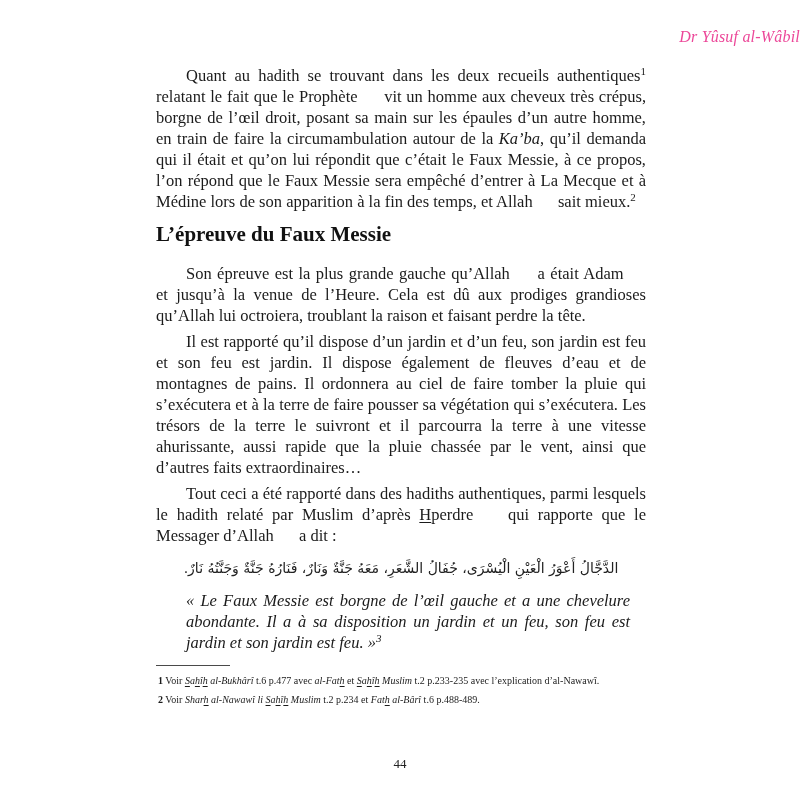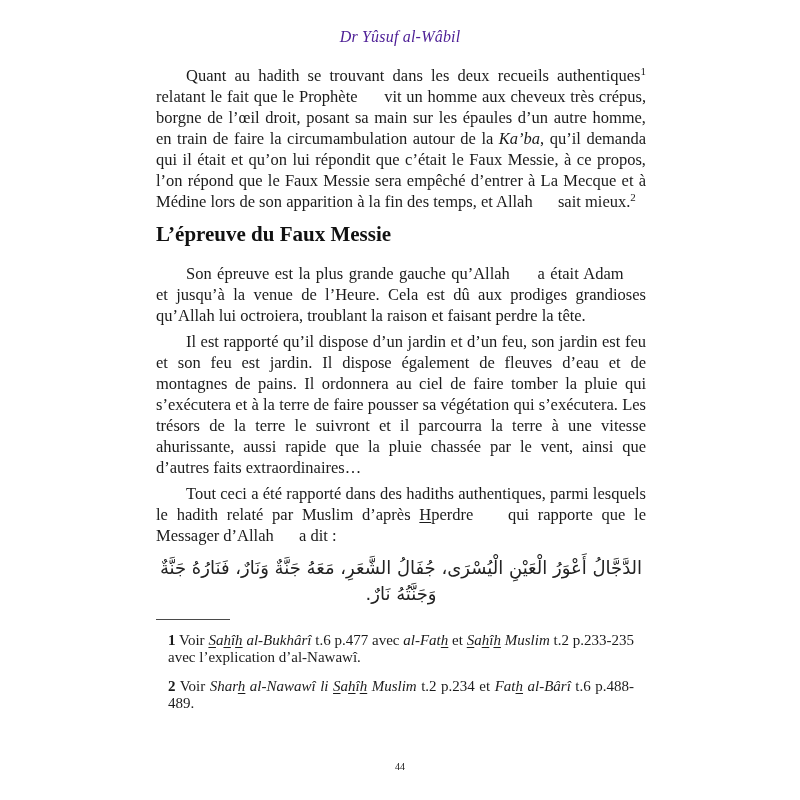--- a/index.html
+++ b/index.html
@@ -14,24 +14,24 @@
     background: #ffffff;
     font-family: "Liberation Serif", serif;
     color: #1b1b1b;
     overflow: hidden;
   }
   .running-header {
     position: absolute;
     top: 28px;
     left: 0;
     width: 800px;
-    text-align: center;
+    text-align: right;
     font-style: italic;
     font-size: 16px;
-    color: #4c1d95;
+    color: #ec4899;
     letter-spacing: 0.2px;
   }
   .content {
     position: absolute;
     left: 156px;
     top: 60px;
     width: 490px;
   }
   .body-para {
     margin: 5px 0;
@@ -45,51 +45,51 @@
     font-size: 21px;
     font-weight: bold;
     color: #111111;
     text-indent: 0;
   }
   .arabic {
     margin: 9px 0;
     direction: rtl;
     text-align: center;
     font-family: "DejaVu Sans", sans-serif;
-    font-size: 18px;
+    font-size: 14px;
     line-height: 26px;
     color: #222222;
   }
   .quote {
     margin: 6px 16px 6px 30px;
     font-size: 16.5px;
     line-height: 21px;
     text-align: justify;
   }
   .footnotes {
     margin-top: 12px;
   }
   .fn-rule {
     width: 74px;
     border-top: 1.5px solid #4a4a4a;
     margin-bottom: 6px;
   }
   .fn {
-    margin: 12px;
-    font-size: 15px;
+    margin: 2px;
+    font-size: 10px;
     line-height: 17px;
     text-align: justify;
   }
   .page-number {
     position: absolute;
     bottom: 28px;
     left: 0;
     width: 800px;
     text-align: center;
-    font-size: 10px;
+    font-size: 13px;
     color: #222222;
   }
   
   .i { font-style: italic; }
   .b { font-weight: bold; }
   .u { text-decoration: underline; text-underline-offset: 1.5px; }
   .sup { vertical-align: super; font-size: 11px; line-height: 0; }
   .quote .sup { font-size: 11px; }
   .hon {
     display: inline-block;
@@ -119,20 +119,21 @@
     <h2 class="section-heading">L’épreuve du Faux Messie</h2>
 
     <p class="body-para"><span>Son épreuve est la plus grande gauche qu’Allah </span><span class="hon">عز وجل</span><span> a était Adam </span><span class="hon">عليه السلام</span><span> et jusqu’à la venue de l’Heure. Cela est dû aux prodiges grandioses qu’Allah lui octroiera, troublant la raison et faisant perdre la tête.</span></p>
 
     <p class="body-para"><span>Il est rapporté qu’il dispose d’un jardin et d’un feu, son jardin est feu et son feu est jardin. Il dispose également de fleuves d’eau et de montagnes de pains. Il ordonnera au ciel de faire tomber la pluie qui s’exécutera et à la terre de faire pousser sa végétation qui s’exécutera. Les trésors de la terre le suivront et il parcourra la terre à une vitesse ahurissante, aussi rapide que la pluie chassée par le vent, ainsi que d’autres faits extraordinaires…</span></p>
 
     <p class="body-para"><span>Tout ceci a été rapporté dans des hadiths authentiques, parmi lesquels le hadith relaté par Muslim d’après </span><span class="u">H</span><span>perdre </span><span class="hon">رضي الله عنه</span><span> qui rapporte que le Messager d’Allah </span><span class="hon">صلى الله عليه وسلم</span><span> a dit :</span></p>
 
     <p class="arabic" dir="rtl">الدَّجَّالُ أَعْوَرُ الْعَيْنِ الْيُسْرَى، جُفَالُ الشَّعَرِ، مَعَهُ جَنَّةٌ وَنَارٌ، فَنَارُهُ جَنَّةٌ وَجَنَّتُهُ نَارٌ.</p>
 
+    <blockquote class="quote"><span class="i">« Le Faux Messie est borgne de l’œil gauche et a une chevelure abondante. Il a à sa disposition un jardin et un feu, son feu est jardin et son jardin est feu. »</span><span class="sup i">3</span></blockquote>
 
     <div class="footnotes">
       <div class="fn-rule"></div>
       <p class="fn"><span class="b">1</span><span> Voir </span><span class="i u">S</span><span class="i">a</span><span class="i u">h</span><span class="i">î</span><span class="i u">h</span><span class="i"> al-Bukhârî</span><span> t.6 p.477 avec </span><span class="i">al-Fat</span><span class="i u">h</span><span> et </span><span class="i u">S</span><span class="i">a</span><span class="i u">h</span><span class="i">î</span><span class="i u">h</span><span class="i"> Muslim</span><span> t.2 p.233-235 avec l’explication d’al-Nawawî.</span></p>
       <p class="fn"><span class="b">2</span><span> Voir </span><span class="i">Shar</span><span class="i u">h</span><span class="i"> al-Nawawî li </span><span class="i u">S</span><span class="i">a</span><span class="i u">h</span><span class="i">î</span><span class="i u">h</span><span class="i"> Muslim</span><span> t.2 p.234 et </span><span class="i">Fat</span><span class="i u">h</span><span class="i"> al-Bârî</span><span> t.6 p.488-489.</span></p>
     </div>
 
   </div>
 
   <div class="page-number">44</div>

